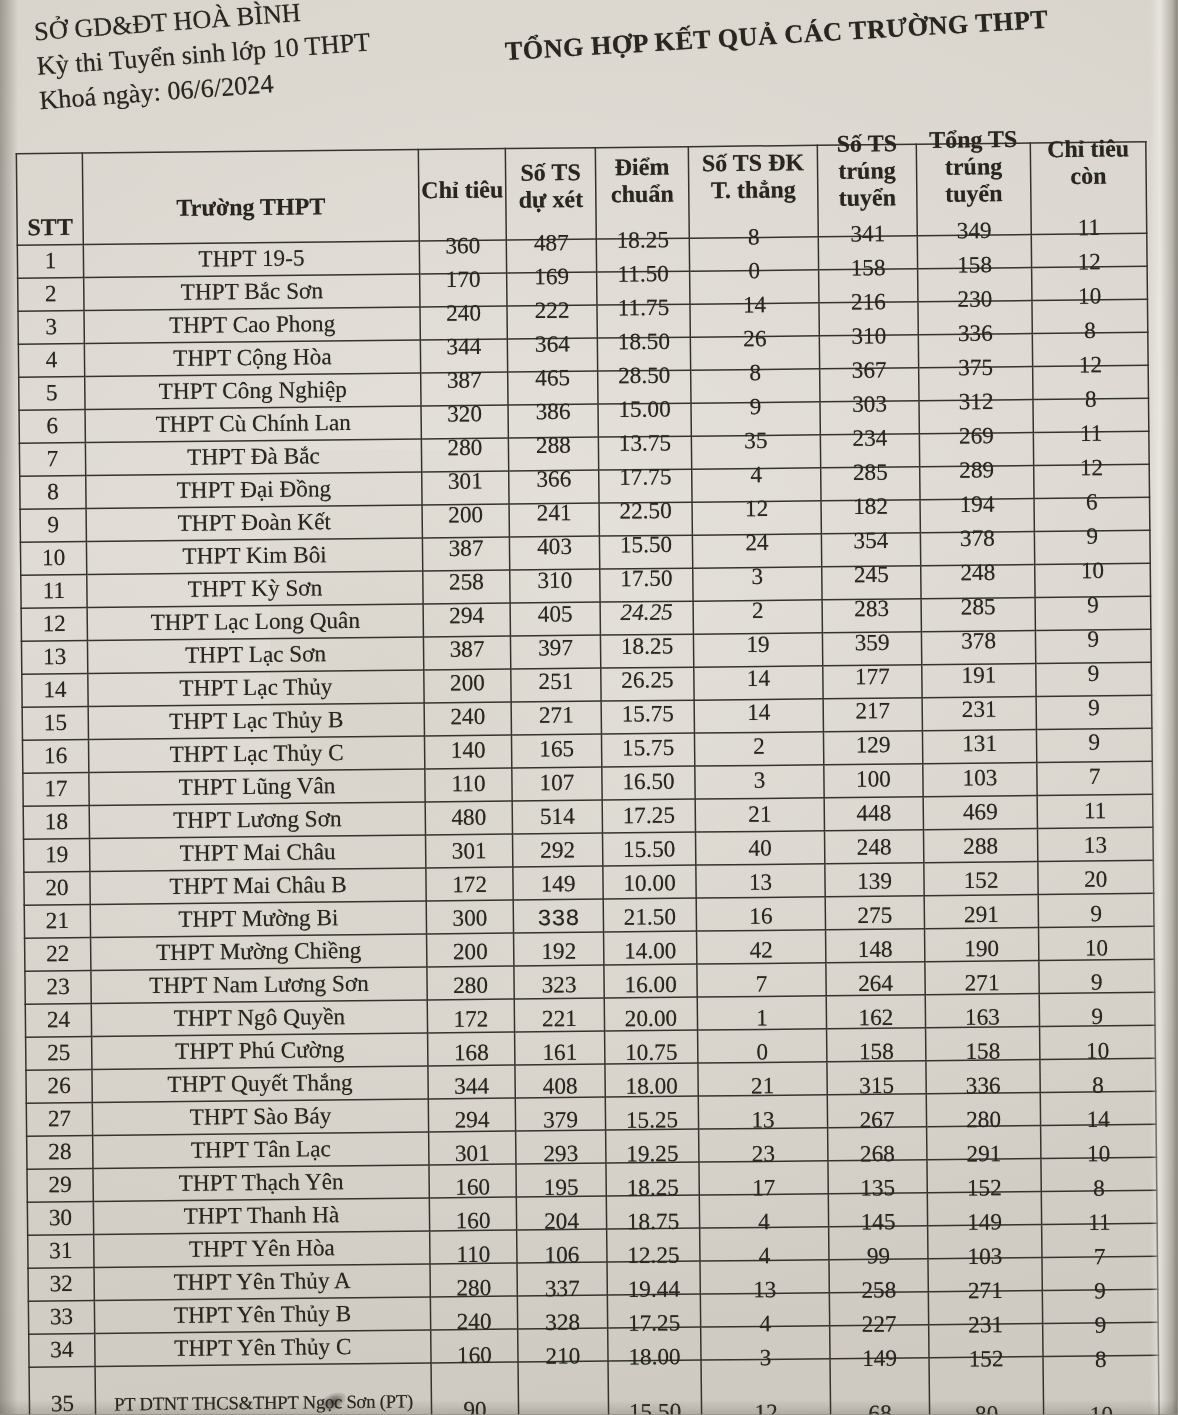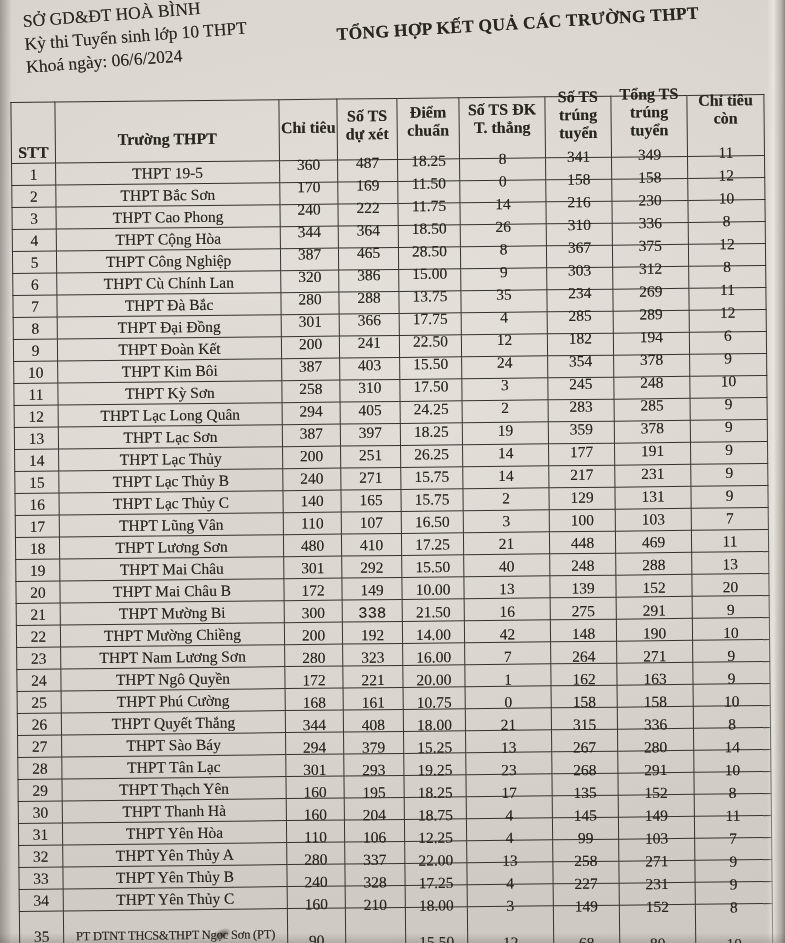--- a/index.html
+++ b/index.html
@@ -222,21 +222,21 @@
     <td class="num"><span style="transform: translateY(-4.5px);">3</span></td>
     <td class="num"><span style="transform: translateY(-5px);">245</span></td>
     <td class="num"><span style="transform: translateY(-5.6px);">248</span></td>
     <td class="num"><span style="transform: translateY(-6.1px);">10</span></td>
   </tr>
         <tr>
     <td class="c-tstt"><span>12</span></td>
     <td class="c-name">THPT Lạc Long Quân</td>
     <td class="num"><span style="transform: translateY(-2.5px);">294</span></td>
     <td class="num"><span style="transform: translateY(-2.9px);">405</span></td>
-    <td class="num"><span style="transform: translateY(-3.4px);">24.25</span></td>
+    <td class="num"><span style="transform: translateY(-3.4px); font-style: italic;">24.25</span></td>
     <td class="num"><span style="transform: translateY(-3.8px);">2</span></td>
     <td class="num"><span style="transform: translateY(-4.3px);">283</span></td>
     <td class="num"><span style="transform: translateY(-4.8px);">285</span></td>
     <td class="num"><span style="transform: translateY(-5.2px);">9</span></td>
   </tr>
         <tr>
     <td class="c-tstt"><span>13</span></td>
     <td class="c-name">THPT Lạc Sơn</td>
     <td class="num"><span style="transform: translateY(-2.1px);">387</span></td>
     <td class="num"><span style="transform: translateY(-2.4px);">397</span></td>
@@ -287,21 +287,21 @@
     <td class="num"><span style="transform: translateY(-0.6px);">16.50</span></td>
     <td class="num"><span style="transform: translateY(-0.6px);">3</span></td>
     <td class="num"><span style="transform: translateY(-0.7px);">100</span></td>
     <td class="num"><span style="transform: translateY(-0.8px);">103</span></td>
     <td class="num"><span style="transform: translateY(-0.9px);">7</span></td>
   </tr>
         <tr>
     <td class="c-tstt"><span>18</span></td>
     <td class="c-name">THPT Lương Sơn</td>
     <td class="num"><span style="transform: translateY(0px);">480</span></td>
-    <td class="num"><span style="transform: translateY(0px);">410</span></td>
+    <td class="num"><span style="transform: translateY(0px);">514</span></td>
     <td class="num"><span style="transform: translateY(0px);">17.25</span></td>
     <td class="num"><span style="transform: translateY(0px);">21</span></td>
     <td class="num"><span style="transform: translateY(0px);">448</span></td>
     <td class="num"><span style="transform: translateY(0px);">469</span></td>
     <td class="num"><span style="transform: translateY(0px);">11</span></td>
   </tr>
         <tr>
     <td class="c-tstt"><span>19</span></td>
     <td class="c-name">THPT Mai Châu</td>
     <td class="num"><span style="transform: translateY(0.4px);">301</span></td>
@@ -442,21 +442,21 @@
     <td class="num"><span style="transform: translateY(8.3px);">4</span></td>
     <td class="num"><span style="transform: translateY(9.3px); text-align: center;">99</span></td>
     <td class="num"><span style="transform: translateY(10.3px);">103</span></td>
     <td class="num"><span style="transform: translateY(11.3px);">7</span></td>
   </tr>
         <tr>
     <td class="c-tstt"><span>32</span></td>
     <td class="c-name">THPT Yên Thủy A</td>
     <td class="num"><span style="transform: translateY(5.8px);">280</span></td>
     <td class="num"><span style="transform: translateY(6.8px);">337</span></td>
-    <td class="num"><span style="transform: translateY(7.9px);">22.00</span></td>
+    <td class="num"><span style="transform: translateY(7.9px);">19.44</span></td>
     <td class="num"><span style="transform: translateY(9px);">13</span></td>
     <td class="num"><span style="transform: translateY(10px);">258</span></td>
     <td class="num"><span style="transform: translateY(11.1px);">271</span></td>
     <td class="num"><span style="transform: translateY(12.2px);">9</span></td>
   </tr>
         <tr>
     <td class="c-tstt"><span>33</span></td>
     <td class="c-name">THPT Yên Thủy B</td>
     <td class="num"><span style="transform: translateY(6.2px);">240</span></td>
     <td class="num"><span style="transform: translateY(7.3px);">328</span></td>

